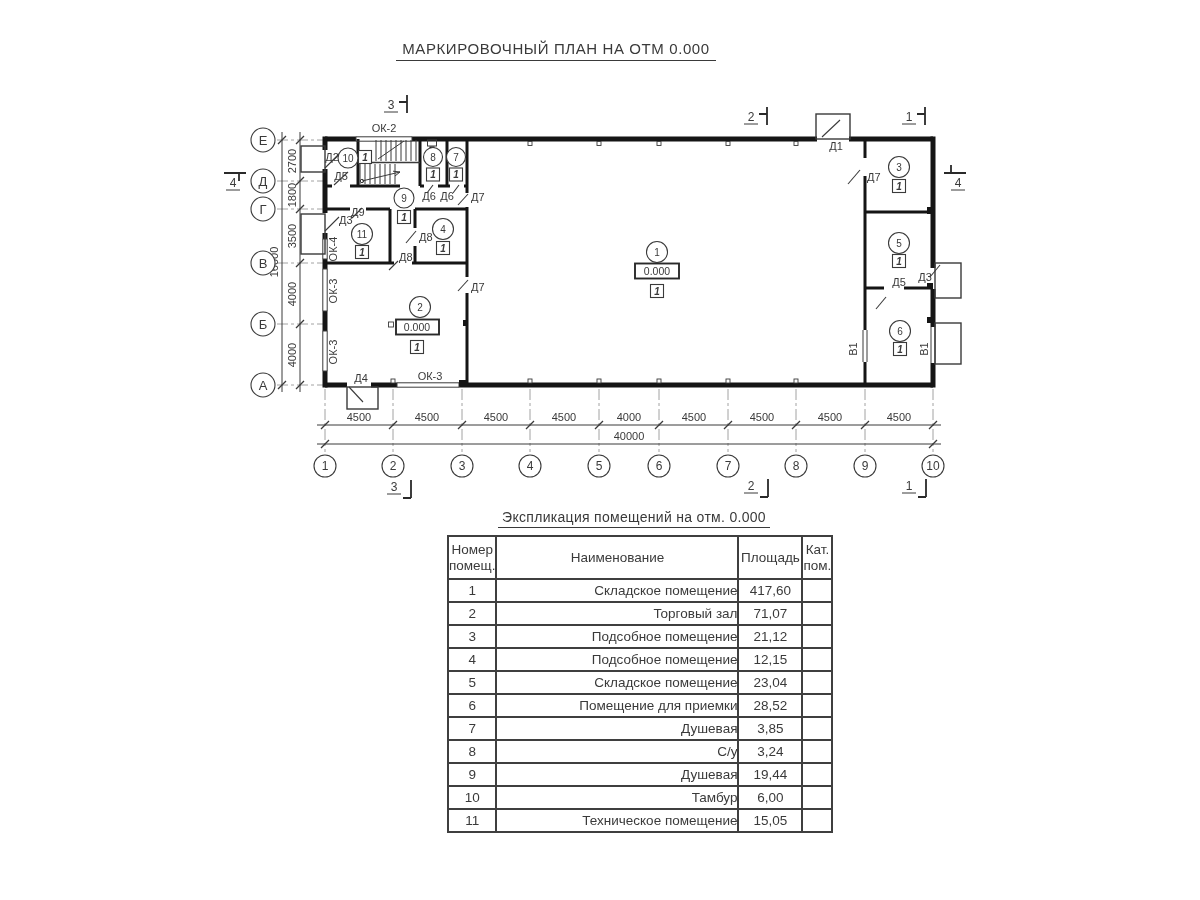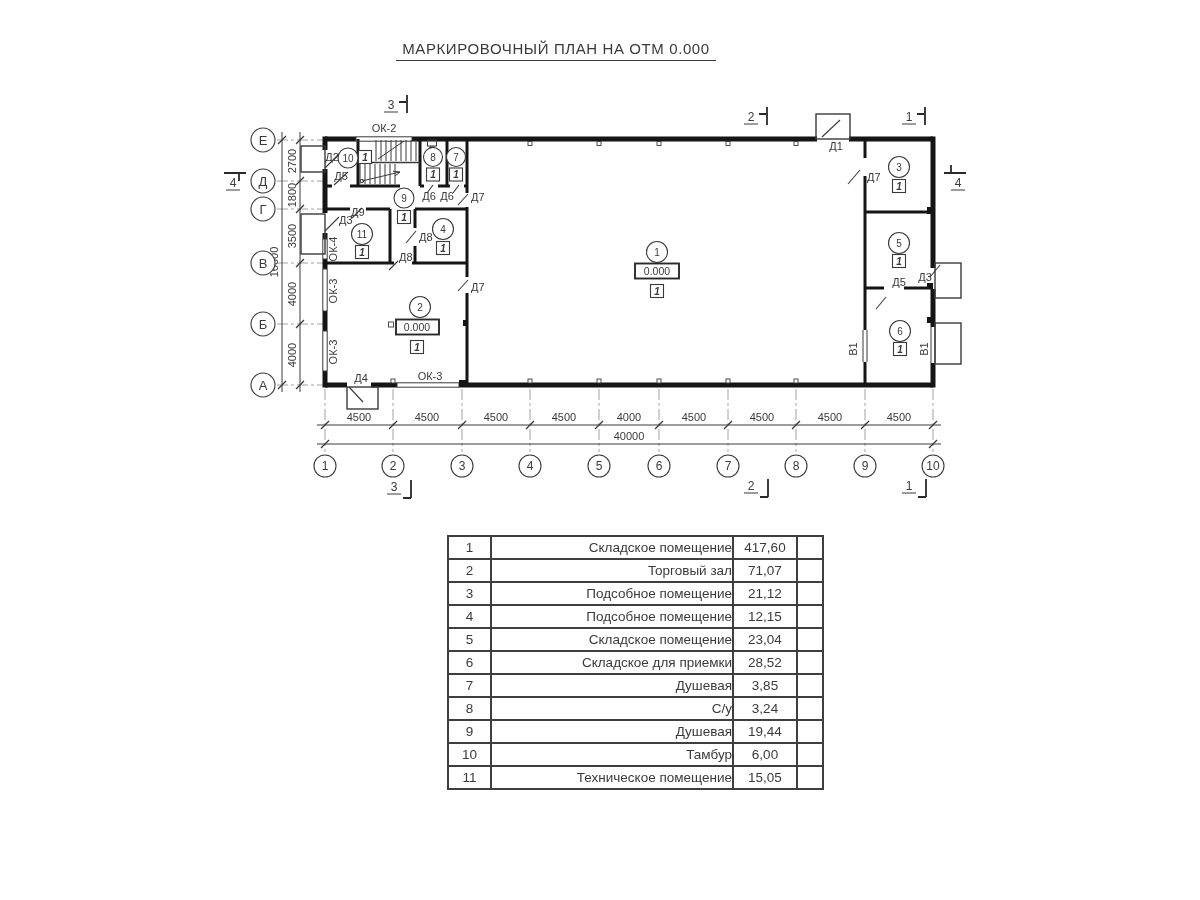--- a/index.html
+++ b/index.html
@@ -320,29 +320,44 @@
       <rect class="tick" x="726" y="379" width="4" height="4"></rect>
       <rect class="tick" x="794" y="379" width="4" height="4"></rect>
       <rect class="pier" x="459" y="380" width="7" height="6"></rect>
       <rect class="pier" x="927" y="207" width="6" height="7"></rect>
       <rect class="pier" x="463" y="320" width="5" height="6"></rect>
       <rect class="pier" x="927" y="283" width="6" height="6"></rect>
       <rect class="pier" x="927" y="317" width="6" height="6"></rect>
     </g>
   </svg>
 
+  <div class="table-title">
+    <span>Экспликация помещений на отм. 0.000</span>
+  </div>
 
   <table class="expl">
     <colgroup>
         <col style="width:43px">
         <col style="width:242px">
         <col style="width:64px">
         <col style="width:26px">
       </colgroup>
     <tbody>
+        <tr class="hrow">
+      <th class="c-num">
+            <div>Номер</div>
+            <div>помещ.</div>
+          </th>
+      <th class="c-name" style="text-align:center">Наименование</th>
+      <th class="c-area">Площадь</th>
+      <th class="c-cat">
+            <div>Кат.</div>
+            <div>пом.</div>
+          </th>
+    </tr>
     <tr class="drow">
           <td class="c-num">1</td>
           <td class="c-name c-name-pad">Складское помещение</td>
           <td class="c-area">417,60</td>
           <td class="c-cat"></td>
         </tr>
     <tr class="drow">
           <td class="c-num">2</td>
           <td class="c-name c-name-pad">Торговый зал</td>
           <td class="c-area">71,07</td>
@@ -361,21 +376,21 @@
           <td class="c-cat"></td>
         </tr>
     <tr class="drow">
           <td class="c-num">5</td>
           <td class="c-name c-name-pad">Складское помещение</td>
           <td class="c-area">23,04</td>
           <td class="c-cat"></td>
         </tr>
     <tr class="drow">
           <td class="c-num">6</td>
-          <td class="c-name c-name-pad">Складское для приемки</td>
+          <td class="c-name c-name-pad">Помещение для приемки</td>
           <td class="c-area">28,52</td>
           <td class="c-cat"></td>
         </tr>
     <tr class="drow">
           <td class="c-num">7</td>
           <td class="c-name c-name-pad">Душевая</td>
           <td class="c-area">3,85</td>
           <td class="c-cat"></td>
         </tr>
     <tr class="drow">

